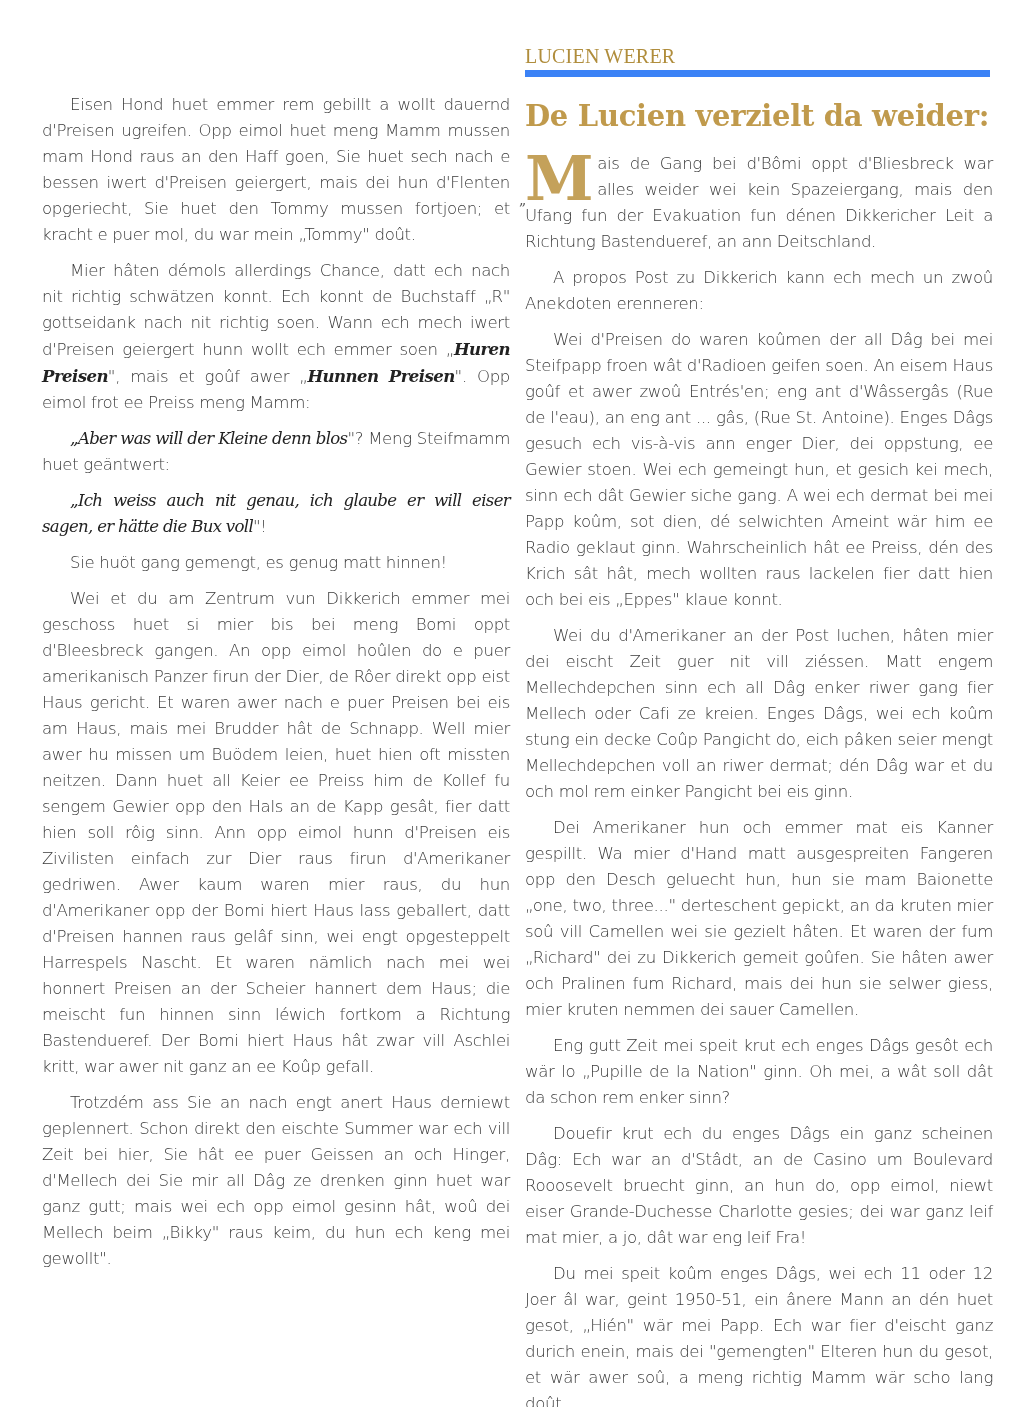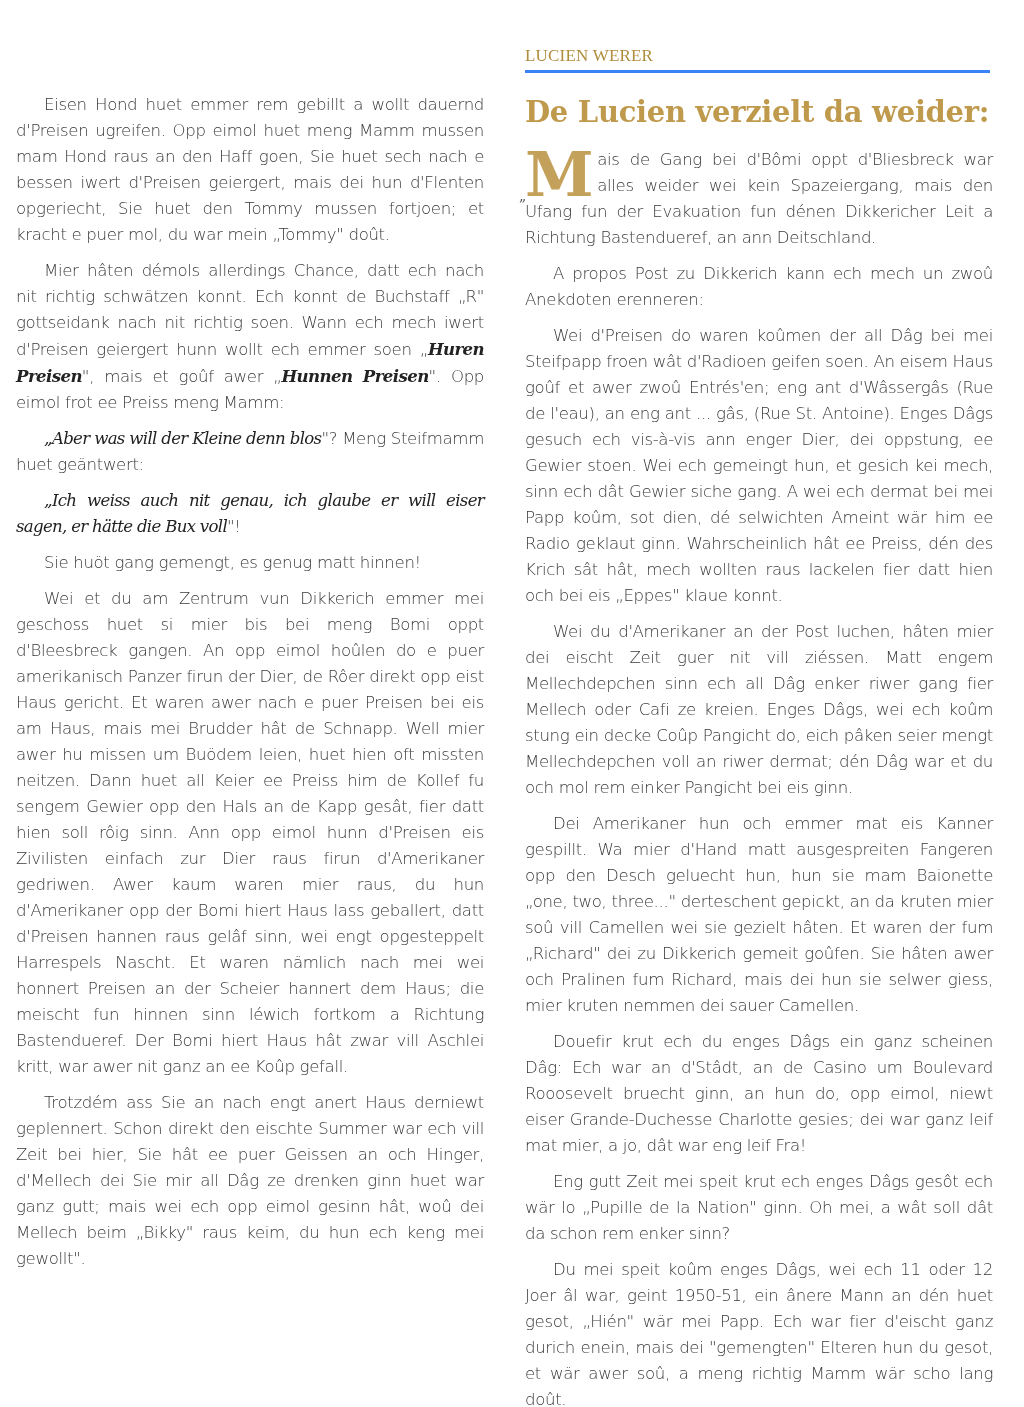--- a/index.html
+++ b/index.html
@@ -1,32 +1,32 @@
 <!DOCTYPE html>
 <html><head>
 <meta charset="utf-8">
 <style>
   html, body { margin: 0; padding: 0; }
   body {
     width: 1024px; height: 1407px; background: #ffffff; position: relative; overflow: hidden;
     font-family: "DejaVu Sans", sans-serif; color: #3a3a3a;
   }
   .col { position: absolute; top: 0; }
-  .col-left { left: 16px; width: 468px; top: 92px; }
+  .col-left { left: 42px; width: 468px; top: 92px; }
   .col-right { left: 525px; width: 468px; top: 44px; }
   p.para {
     margin: 0 0 10px 0; font-size: 16.6px; line-height: 26px; text-align: justify;
     text-indent: 28px; letter-spacing: -0.35px; font-weight: 300;
   }
   p.para.noindent { text-indent: 0; }
   .b-it { font-family: "DejaVu Serif", serif; font-style: italic; font-weight: bold; color: #222; letter-spacing: -0.6px; }
   .it { font-family: "DejaVu Serif", serif; font-style: italic; color: #222; letter-spacing: -0.7px; }
   .header-author {
-    font-family: "Liberation Serif", serif; font-size: 17px; color: #b08d3c; letter-spacing: 0.2px;
-    line-height: 24px; padding-bottom: 2px; border-bottom: 3px solid #3b82f6; width: 465px;
+    font-family: "Liberation Serif", serif; font-size: 20px; color: #b08d3c; letter-spacing: 0.2px;
+    line-height: 24px; padding-bottom: 2px; border-bottom: 7px solid #3b82f6; width: 465px;
   }
   .headline {
     font-family: "DejaVu Serif", serif; font-weight: bold; color: #c09a4c; font-size: 29px;
     margin: 22px 0 18px 0; letter-spacing: -0.3px;
   }
   .dropcap {
     float: left; font-family: "DejaVu Serif", serif; font-weight: bold; color: #c4a15a;
     font-size: 62px; line-height: 48px; margin: 4px 4px 0 0; position: relative;
   }
   .dropcap-quote { position: absolute; left: -6px; bottom: -4px; font-size: 14px; color: #555; font-weight: normal; line-height: 14px; }
@@ -45,16 +45,16 @@
 </div>
 
 <div class="col col-right">
   <div class="header-author">LUCIEN WERER</div>
   <div class="headline">De Lucien verzielt da weider:</div>
   <p class="para noindent"><span class="dropcap"><span>M</span><span class="dropcap-quote">„</span></span><span>ais de Gang bei d'Bômi oppt d'Bliesbreck war alles weider wei kein Spazeiergang, mais den Ufang fun der Evakuation fun dénen Dikkericher Leit a Richtung Bastendueref, an ann Deitschland.</span></p>
   <p class="para">A propos Post zu Dikkerich kann ech mech un zwoû Anekdoten erenneren:</p>
   <p class="para">Wei d'Preisen do waren koûmen der all Dâg bei mei Steifpapp froen wât d'Radioen geifen soen. An eisem Haus goûf et awer zwoû Entrés'en; eng ant d'Wâssergâs (Rue de l'eau), an eng ant ... gâs, (Rue St. Antoine). Enges Dâgs gesuch ech vis-à-vis ann enger Dier, dei oppstung, ee Gewier stoen. Wei ech gemeingt hun, et gesich kei mech, sinn ech dât Gewier siche gang. A wei ech dermat bei mei Papp koûm, sot dien, dé selwichten Ameint wär him ee Radio geklaut ginn. Wahrscheinlich hât ee Preiss, dén des Krich sât hât, mech wollten raus lackelen fier datt hien och bei eis „Eppes" klaue konnt.</p>
   <p class="para">Wei du d'Amerikaner an der Post luchen, hâten mier dei eischt Zeit guer nit vill ziéssen. Matt engem Mellechdepchen sinn ech all Dâg enker riwer gang fier Mellech oder Cafi ze kreien. Enges Dâgs, wei ech koûm stung ein decke Coûp Pangicht do, eich pâken seier mengt Mellechdepchen voll an riwer dermat; dén Dâg war et du och mol rem einker Pangicht bei eis ginn.</p>
   <p class="para">Dei Amerikaner hun och emmer mat eis Kanner gespillt. Wa mier d'Hand matt ausgespreiten Fangeren opp den Desch geluecht hun, hun sie mam Baionette „one, two, three..." derteschent gepickt, an da kruten mier soû vill Camellen wei sie gezielt hâten. Et waren der fum „Richard" dei zu Dikkerich gemeit goûfen. Sie hâten awer och Pralinen fum Richard, mais dei hun sie selwer giess, mier kruten nemmen dei sauer Camellen.</p>
+  <p class="para">Eng gutt Zeit mei speit krut ech enges Dâgs gesôt ech wär lo „Pupille de la Nation" ginn. Oh mei, a wât soll dât da schon rem enker sinn?</p>
   <p class="para">Douefir krut ech du enges Dâgs ein ganz scheinen Dâg: Ech war an d'Stâdt, an de Casino um Boulevard Rooosevelt bruecht ginn, an hun do, opp eimol, niewt eiser Grande-Duchesse Charlotte gesies; dei war ganz leif mat mier, a jo, dât war eng leif Fra!</p>
-  <p class="para">Eng gutt Zeit mei speit krut ech enges Dâgs gesôt ech wär lo „Pupille de la Nation" ginn. Oh mei, a wât soll dât da schon rem enker sinn?</p>
   <p class="para">Du mei speit koûm enges Dâgs, wei ech 11 oder 12 Joer âl war, geint 1950-51, ein ânere Mann an dén huet gesot, „Hién" wär mei Papp. Ech war fier d'eischt ganz durich enein, mais dei "gemengten" Elteren hun du gesot, et wär awer soû, a meng richtig Mamm wär scho lang doût.</p>
 </div>
 
 </body></html>

